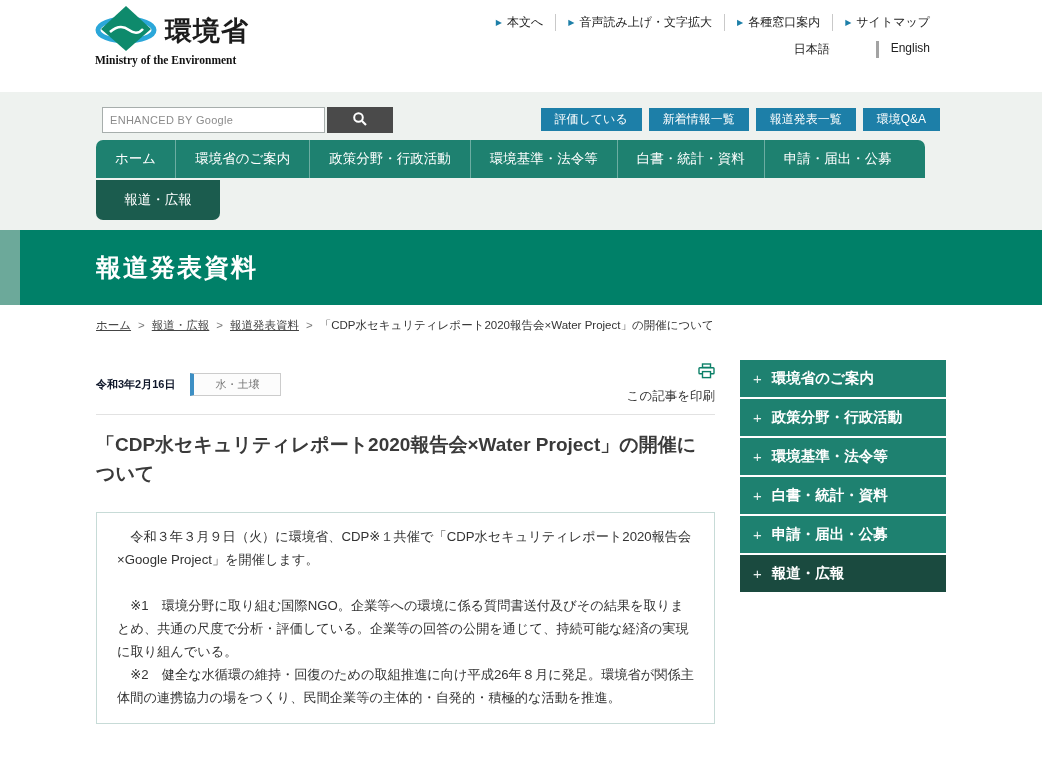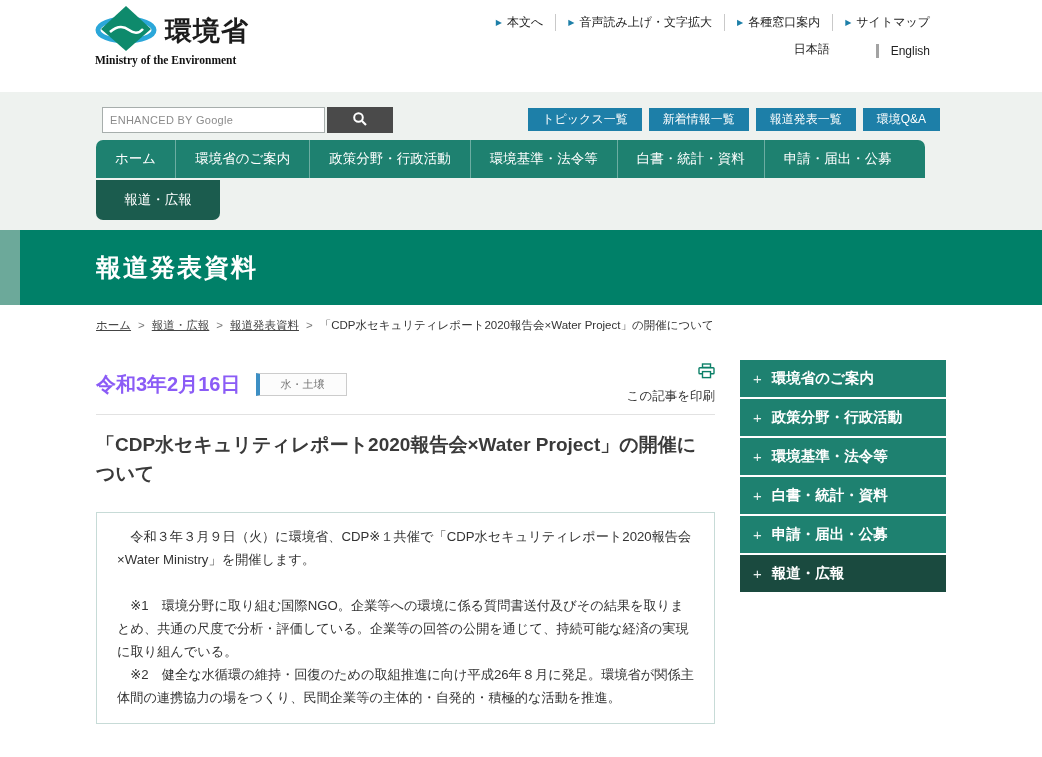--- a/index.html
+++ b/index.html
@@ -1,18 +1,18 @@
 <!DOCTYPE html>
 <html lang="ja"><head>
 <meta charset="utf-8">
 <style>
   * { box-sizing: border-box; margin: 0; padding: 0; }
   html,body { width:1042px; background:#fff; }
   body { height:757px; position:relative; font-family:"Liberation Sans","DejaVu Sans",sans-serif; color:#333; overflow:hidden; }
-  ul { list-style:none;align-items:flex-end; }
+  ul { list-style:none; }
   a { text-decoration:none; color:inherit; }
 
   
   .header { height:92px; position:relative; background:#fff; }
   .logo { position:absolute; left:95px; top:5px; display:block; cursor:pointer; }
   .logo-row { display:flex; align-items:center; }
   .logo-title { font-size:27px; font-weight:bold; color:#1c1c1c; margin-left:8px; letter-spacing:1px; }
   .logo-sub { font-family:"Liberation Serif","DejaVu Serif",serif; font-weight:bold; font-size:11.5px; color:#111; margin-top:-2px; }
   .utility { position:absolute; top:14px; right:100px; display:flex; font-size:12px; color:#222; }
   .utility li { padding:0 12px; cursor:pointer; white-space:nowrap; }
@@ -40,21 +40,21 @@
   .title-strip { position:absolute; left:0; top:0; width:20px; height:75px; background:#6ca99a; }
   .title-band h1 { margin-left:96px; line-height:75px; color:#fff; font-size:25px; font-weight:bold; letter-spacing:2px; }
 
   
   .content { position:relative; height:472px; overflow:hidden; }
   .breadcrumb { margin:13px 96px 0; font-size:11.5px; color:#333; }
   .breadcrumb a { color:#444; text-decoration:underline; cursor:pointer; }
   .bc-sep { margin:0 7px; color:#777; }
   .main { margin-left:96px; width:619px; }
   .date-row { margin-top:30px; display:flex; align-items:center; border-bottom:1px solid #e2e2e2; padding-bottom:9px; }
-  .date { font-weight:bold; font-size:20px; color:#8b5cf6; }
+  .date { font-weight:bold; font-size:11px; color:#0f172a; }
   .tag { margin-left:15px; border:1px solid #ccc; border-left:4px solid #3d8fc4; background:#fcfcfc; color:#767676; font-size:11px; padding:3px 21px; }
   .print { margin-left:auto; display:flex; align-items:flex-end; gap:6px; font-size:12.5px; color:#333; cursor:pointer;flex-direction:column; }
   .article-title { margin-top:15px; font-size:19px; font-weight:bold; color:#3a3a3a; line-height:1.55; }
   .content-box { margin-top:23px; border:1px solid #c7dbd7; background:#fff; padding:12px 20px 14px; font-size:13.2px; line-height:23px; color:#333; }
   .content-box p { margin:0; }
   .content-box p.fn-first { margin-top:23px; }
 
   
   .sidebar { position:absolute; left:740px; top:55px; width:206px; }
   .sidebar .item { background:#1e8170; color:#fff; font-size:14.5px; font-weight:bold; padding:9px 12px 9px 13px; margin-bottom:2px; display:flex; align-items:center; cursor:pointer; }
@@ -99,21 +99,21 @@
       <span>
         <svg width="16" height="16" viewBox="0 0 16 16">
           <circle cx="6.5" cy="6.5" r="4.3" fill="none" stroke="#fff" stroke-width="2"></circle>
           <line x1="10" y1="10" x2="14" y2="14" stroke="#fff" stroke-width="2.2"></line>
         </svg>
       </span>
     </button>
   </div>
 
   <div class="quick-buttons">
-    <button>トピックス一覧</button>
+    <button>評価している</button>
     <button>新着情報一覧</button>
     <button>報道発表一覧</button>
     <button>環境Q&amp;A</button>
   </div>
 
   <ul class="nav-row1">
     <li>ホーム</li>
     <li>環境省のご案内</li>
     <li>政策分野・行政活動</li>
     <li>環境基準・法令等</li>
@@ -146,21 +146,21 @@
             <rect x="4.5" y="8.6" width="8" height="6" fill="#fff" stroke="#0c8068" stroke-width="1.4"></rect>
           </svg>
         </span>
         <span>この記事を印刷</span>
       </a>
     </div>
 
     <h2 class="article-title">「CDP水セキュリティレポート2020報告会×Water Project」の開催について</h2>
 
     <div class="content-box">
-      <p>　令和３年３月９日（火）に環境省、CDP※１共催で「CDP水セキュリティレポート2020報告会×Water Ministry」を開催します。</p>
+      <p>　令和３年３月９日（火）に環境省、CDP※１共催で「CDP水セキュリティレポート2020報告会×Google Project」を開催します。</p>
       <p class="fn-first">　※1　環境分野に取り組む国際NGO。企業等への環境に係る質問書送付及びその結果を取りまとめ、共通の尺度で分析・評価している。企業等の回答の公開を通じて、持続可能な経済の実現に取り組んでいる。</p>
       <p>　※2　健全な水循環の維持・回復のための取組推進に向け平成26年８月に発足。環境省が関係主体間の連携協力の場をつくり、民間企業等の主体的・自発的・積極的な活動を推進。</p>
     </div>
   </div>
 
   <div class="sidebar">
     <div class="item">
         <span class="plus">+</span>
         <span>環境省のご案内</span>
       </div>

